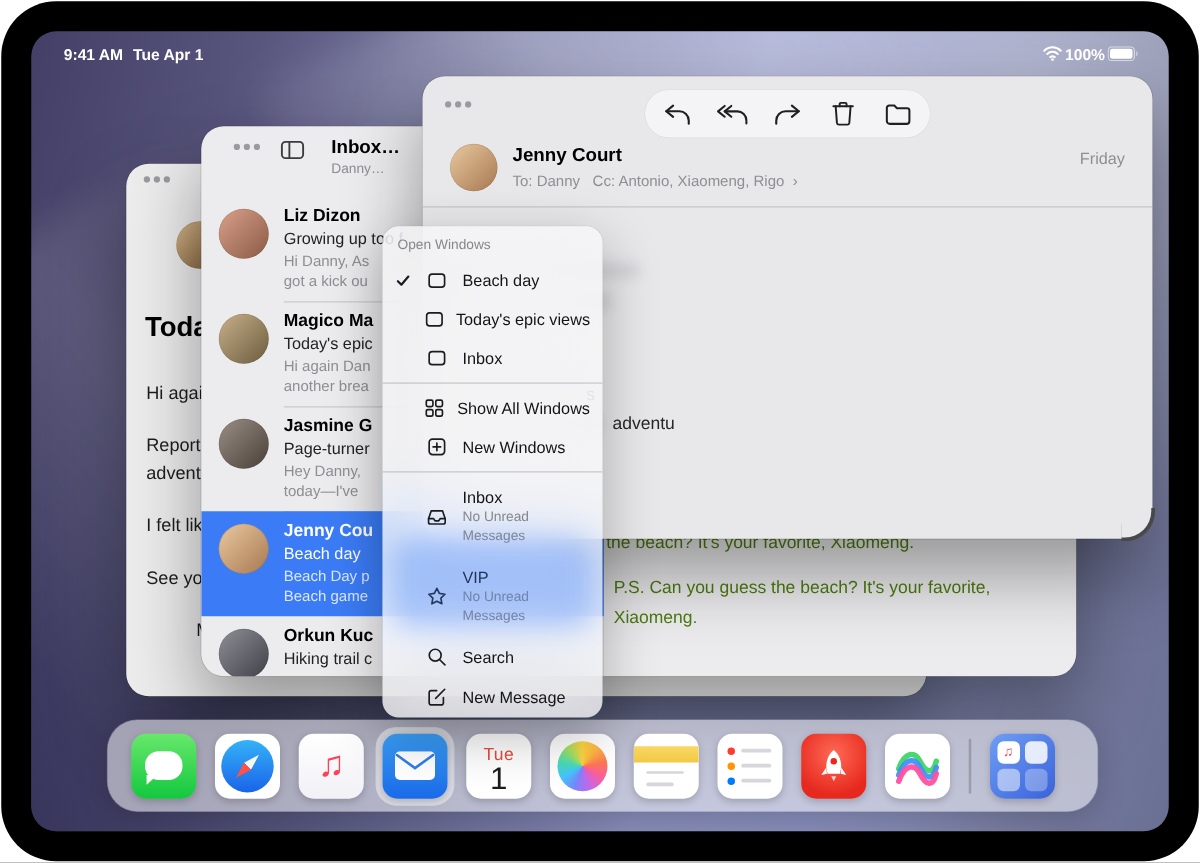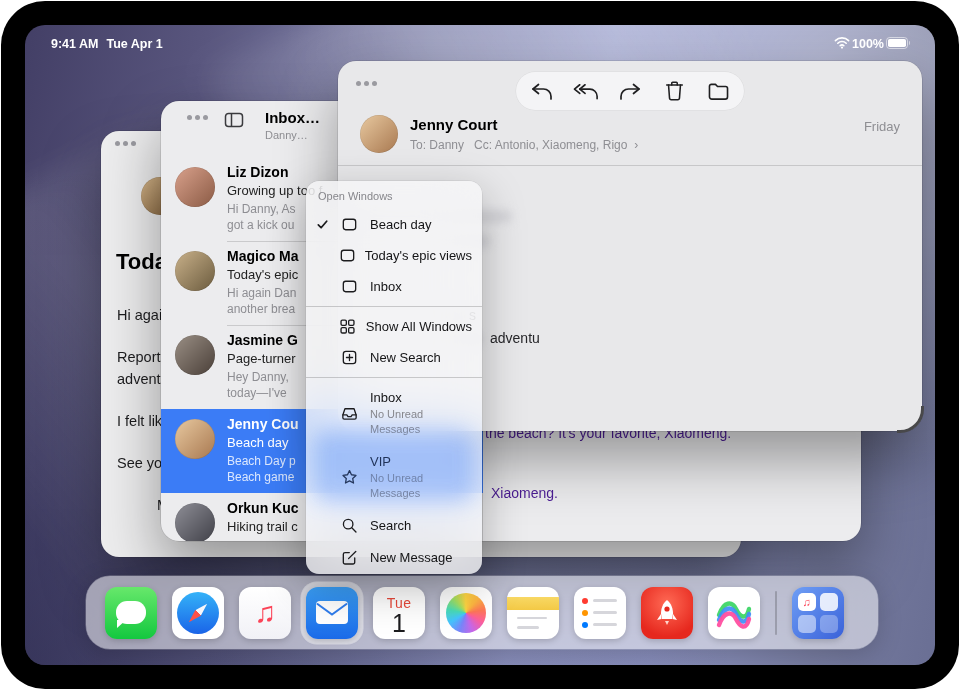--- a/index.html
+++ b/index.html
@@ -37,21 +37,21 @@
   .msg-row{position:absolute;left:0;width:322px;height:84px;}
   .msg-row .sep{position:absolute;left:66px;right:0;bottom:0;height:.5px;background:rgba(0,0,0,.14);}
   .msg-row .avatar{left:14px;top:10px;width:40px;height:40px;}
   .m-sender{position:absolute;left:66px;top:7px;font-size:14px;font-weight:700;color:#000;white-space:nowrap;}
   .m-subject{position:absolute;left:66px;top:26px;font-size:13px;color:#222;white-space:nowrap;}
   .m-prev1{position:absolute;left:66px;top:45px;font-size:12px;color:#8e8e93;white-space:nowrap;}
   .m-prev2{position:absolute;left:66px;top:61px;font-size:12px;color:#8e8e93;white-space:nowrap;}
   .msg-row.selected{background:#3b7cf6;}
   .msg-row.selected .m-sender,.msg-row.selected .m-subject{color:#fff;}
   .msg-row.selected .m-prev1,.msg-row.selected .m-prev2{color:rgba(255,255,255,.82);}
-  .rp-line{position:absolute;font-size:14px;color:#4c1d95;white-space:nowrap;}
+  .rp-line{position:absolute;font-size:14px;color:#4d7c0f;white-space:nowrap;}
 
   
   .win-message{left:313px;top:36px;width:584px;height:370px;z-index:3;background:#e8e8ea;overflow:visible;}
   .mw-clip{position:absolute;inset:0;border-radius:18px;overflow:hidden;}
   .toolbar{position:absolute;left:50%;transform:translateX(-50%);top:11px;height:38px;display:flex;align-items:center;background:#f4f4f6;border-radius:19px;box-shadow:0 0 0 .5px rgba(0,0,0,.06);padding:0 4px;}
   .tb-btn{width:44px;height:34px;display:flex;align-items:center;justify-content:center;border-radius:10px;}
   .tb-btn svg{stroke:#1f1f21;fill:none;stroke-width:1.7;stroke-linecap:round;stroke-linejoin:round;}
   .mw-sep{position:absolute;left:0;right:0;top:104px;height:.5px;background:rgba(0,0,0,.14);}
   .mw-name{position:absolute;left:72px;top:55px;font-size:15px;font-weight:700;color:#000;}
   .mw-rcpt{position:absolute;left:72px;top:77px;font-size:12px;color:#8e8e93;white-space:nowrap;}
@@ -211,20 +211,21 @@
           <div class="m-prev2">Beach game</div>
         </div>
         <div class="msg-row" style="top:392px;">
           <div class="avatar" style="background:linear-gradient(135deg,#8f8f97,#3f3f47);"></div>
           <div class="m-sender">Orkun Kuc</div>
           <div class="m-subject">Hiking trail c</div>
         </div>
       </div>
 
       <div class="rp-line" style="left:324px;top:324px;">the beach? It's your favorite, Xiaomeng.</div>
+      <div class="rp-line" style="left:330px;top:360px;">P.S. Can you guess the beach? It's your favorite,</div>
       <div class="rp-line" style="left:330px;top:384px;">Xiaomeng.</div>
     </div>
 
     <div class="win win-message">
       <div class="mw-clip">
         <div class="wdots" style="left:18px;top:20px;">
             <i></i>
             <i></i>
             <i></i>
           </div>
@@ -332,21 +333,21 @@
         <span class="menu-label">Show All Windows</span>
       </div>
       <div class="menu-row mr-s">
         <span class="check-col"></span>
         <span class="icon-col">
           <svg width="19" height="19" viewBox="0 0 20 20">
               <rect x="3.5" y="3.5" width="13" height="13" rx="2.8"></rect>
               <path d="M10 6.8 V13.2 M6.8 10 H13.2"></path>
             </svg>
         </span>
-        <span class="menu-label">New Search</span>
+        <span class="menu-label">New Windows</span>
       </div>
 
       <div class="menu-sep"></div>
 
       <div class="menu-row mr-m">
         <span class="check-col"></span>
         <span class="icon-col">
           <svg width="19" height="19" viewBox="0 0 20 20">
               <path d="M3 11.5 L5.2 5 H14.8 L17 11.5 V14.5 A1.5 1.5 0 0 1 15.5 16 H4.5 A1.5 1.5 0 0 1 3 14.5 Z"></path>
               <path d="M3 11.5 H7.2 L8.4 13.3 H11.6 L12.8 11.5 H17"></path>

